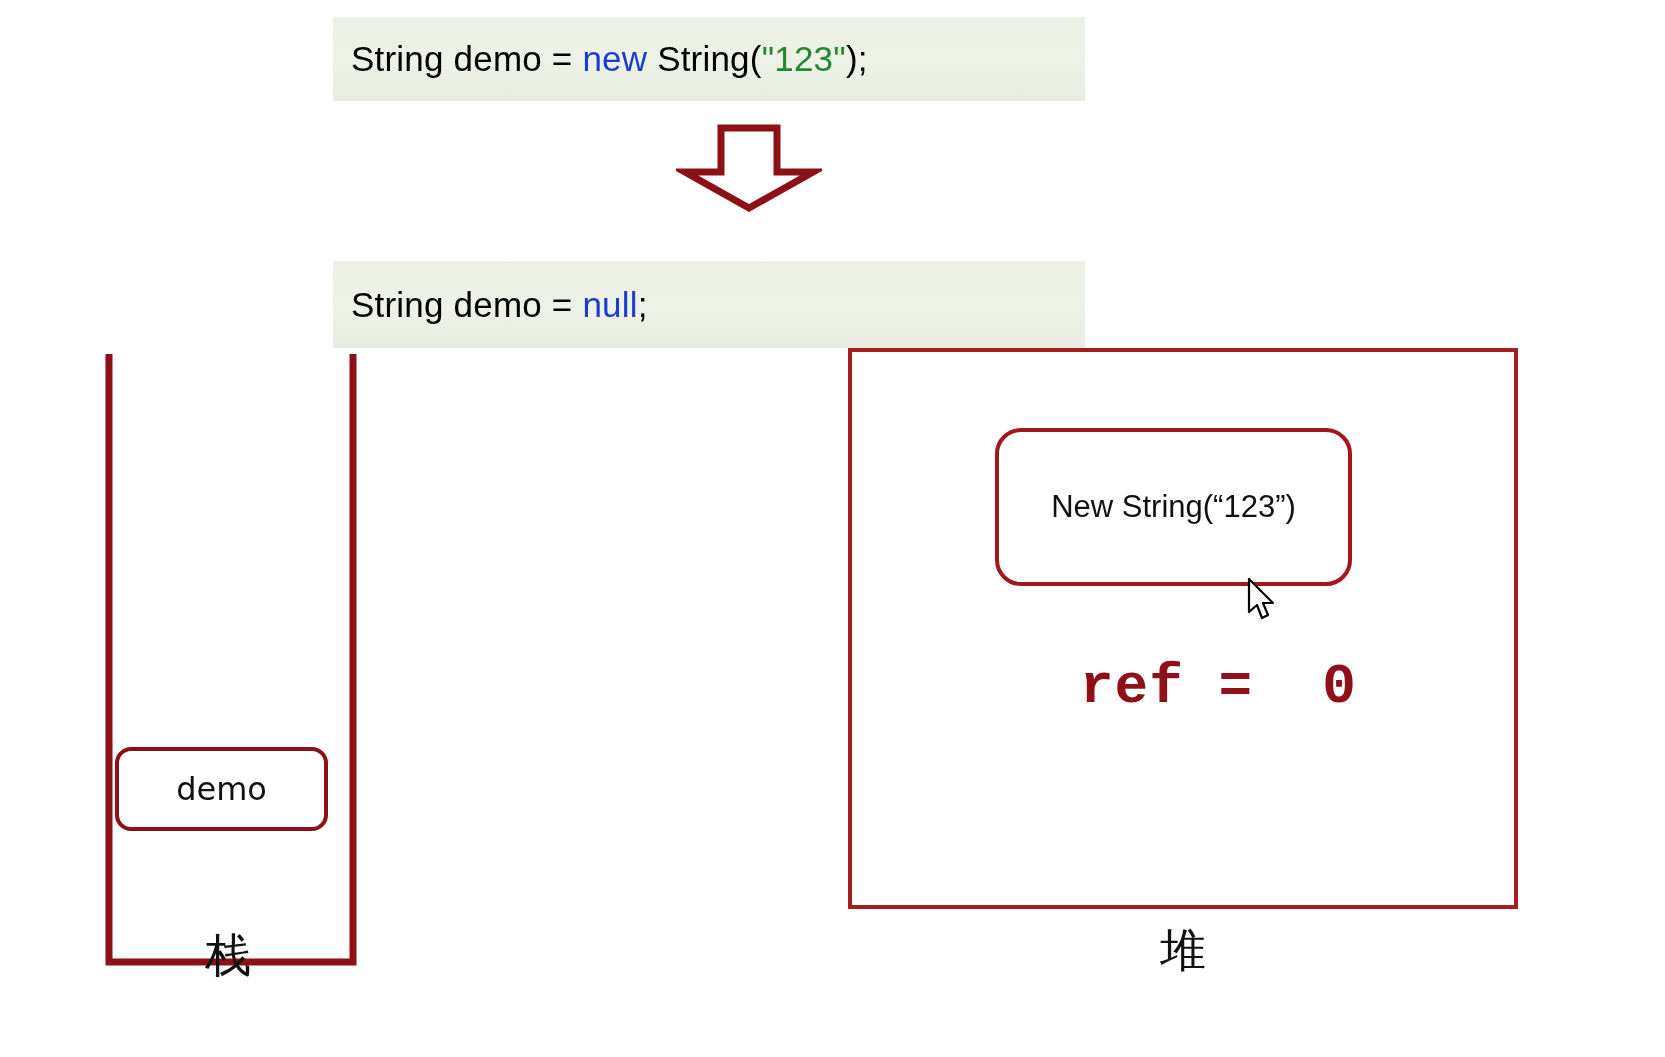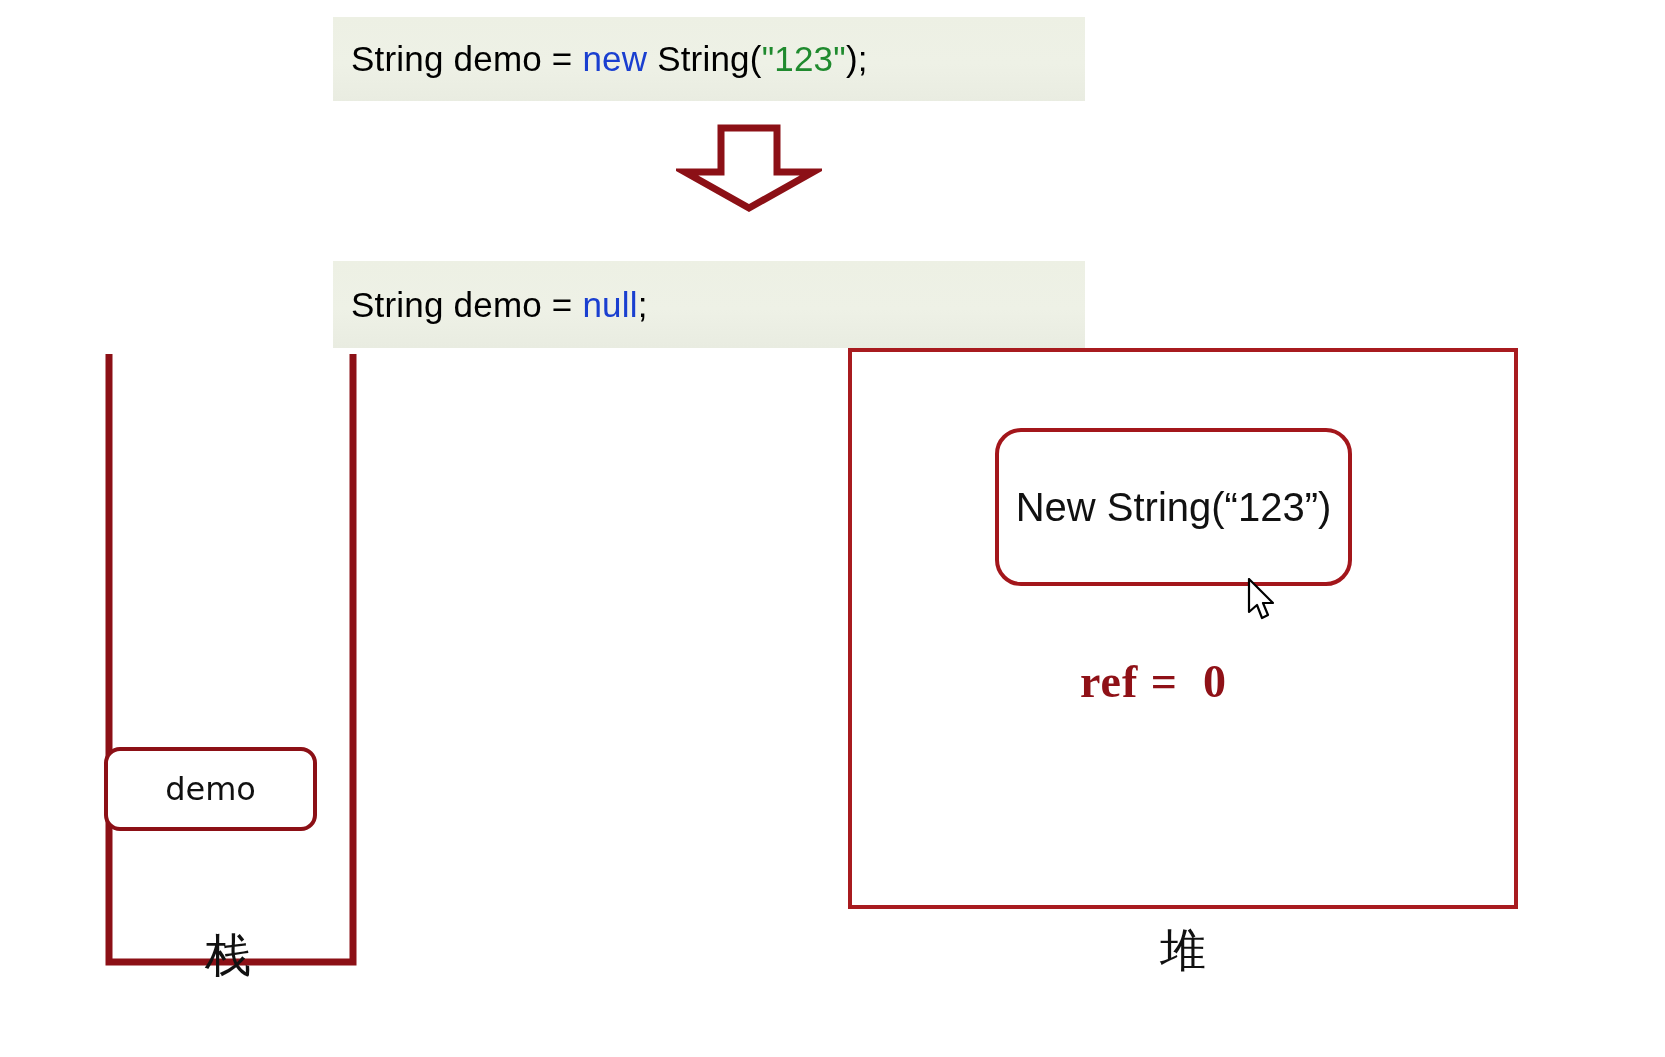--- a/index.html
+++ b/index.html
@@ -56,21 +56,21 @@
     position: absolute;
     left: 100px; top: 925px;
     width: 256px;
     text-align: center;
     font-size: 46px;
     color: #111111;
     font-family: "DejaVu Sans", sans-serif;
   }
   #demo-box {
     position: absolute;
-    left: 104px; top: 747px;
+    left: 115px; top: 747px;
     width: 213px; height: 84px;
     border: 4px solid #8c1016;
     border-radius: 16px;
     background: #ffffff;
     display: flex;
     align-items: center;
     justify-content: center;
   }
   #demo-box .box-text {
     font-size: 32px;
@@ -100,33 +100,33 @@
     left: 995px; top: 428px;
     width: 357px; height: 158px;
     border: 4px solid #a3161b;
     border-radius: 26px;
     background: #ffffff;
     display: flex;
     align-items: center;
     justify-content: center;
   }
   #string-object-box .box-text {
-    font-size: 40px;
+    font-size: 31px;
     color: #111111;
     white-space: pre;
     font-family: "Liberation Sans", sans-serif;
   }
   #ref-counter {
     position: absolute;
     left: 1080px; top: 655px;
-    font-size: 46px;
+    font-size: 56px;
     font-weight: bold;
     color: #8f1117;
     white-space: pre;
-    font-family: Liberation Serif, serif;
+    font-family: Liberation Mono, monospace;
     letter-spacing: 1px;
     text-align: center;
   }
 
   
   #mouse-cursor {
     position: absolute;
     left: 1247px; top: 578px;
     width: 34px; height: 48px;
     pointer-events: none;

